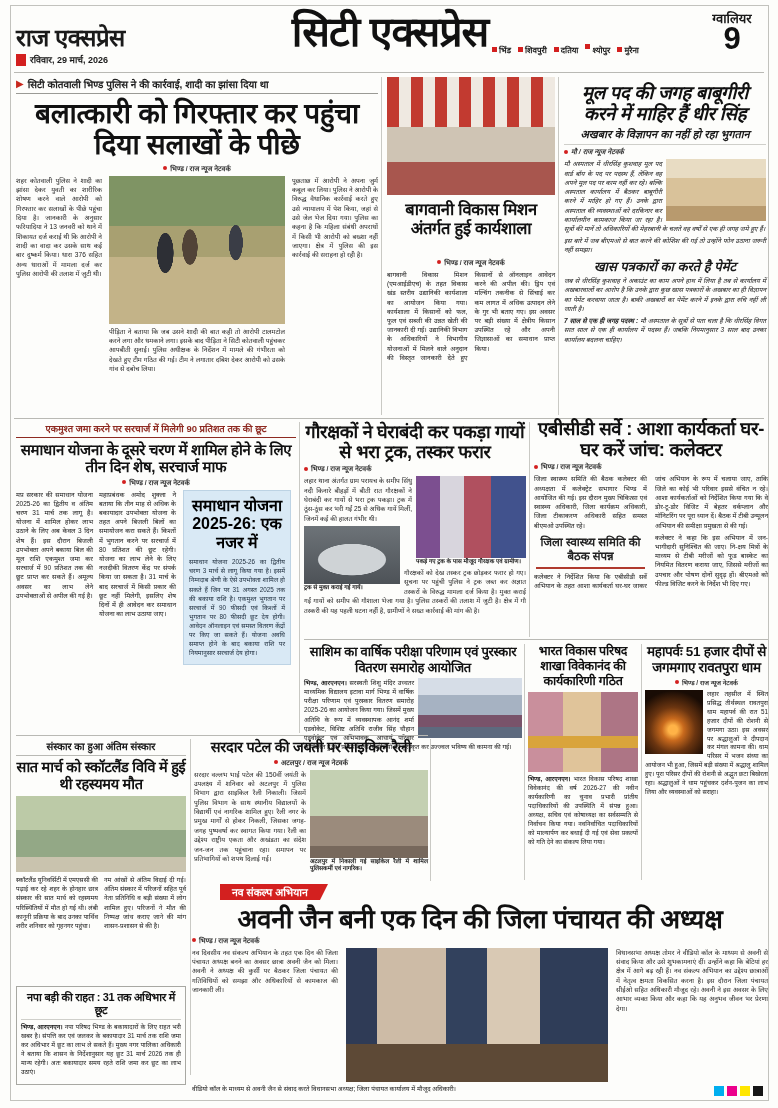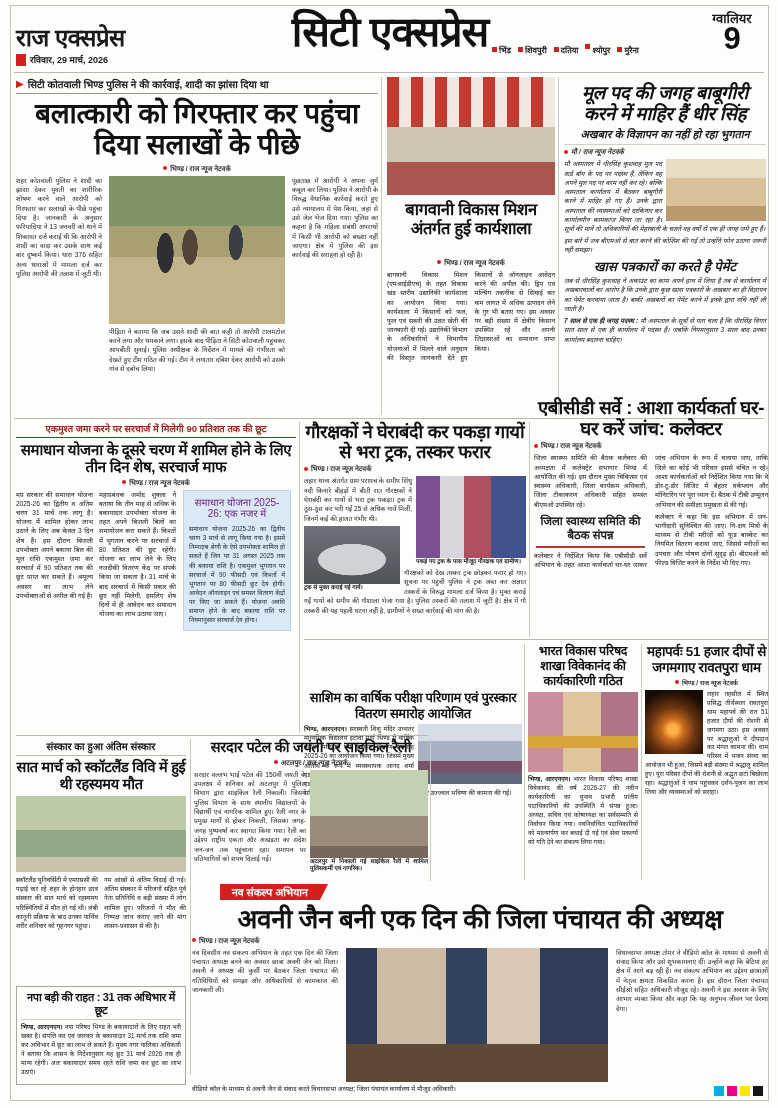--- a/index.html
+++ b/index.html
@@ -36,21 +36,21 @@
   .ph-funeral{background:linear-gradient(#bccaa7 0 45%,#93a886 45% 80%,#c9c3ae 80%);}
   .ph-rally{background:linear-gradient(#c4d0b2 0 52%,#9b8b7c 52% 86%,#77685c 86%);}
   .ph-office{background:linear-gradient(transparent 0 72%,#5d4936 72%),
      linear-gradient(90deg,#2f3b56 0 12%,#cdbba6 12% 38%,#32415d 38% 54%,#d9c9b4 54% 74%,#2f3d58 74%);}
   .kick1{display:flex;align-items:center;gap:4px;border-bottom:1px solid #9a9a95;padding-bottom:2px;}
   .kick1 .arrow{color:#c8281e;font-size:10px;line-height:1;}
   .kick1 .ktext{font-size:10px;font-weight:700;color:#222;}
   .redkick{font-size:9.5px;font-weight:800;color:#8e2a21;border-bottom:1px solid #8e2a21;
            text-align:center;padding-bottom:2px;}
   .bluebox{background:#d9e9f5;border:1px solid #bdd3e4;padding:6px 5px;}
-  .bluebox .bt{font-size:10px;font-weight:400;text-align:center;line-height:1.18;color:#701a75;}
+  .bluebox .bt{font-size:16px;font-weight:700;text-align:center;line-height:1.18;color:#000000;}
   .bluebox .bb{font-size:6.3px;line-height:1.45;text-align:justify;margin-top:4px;color:#1c2c3c;}
   .subhd{font-size:11px;font-weight:800;text-align:center;padding:2px 0 3px;border-bottom:1px solid #cfcfca;}
   .inboxtitle{font-size:13px;font-weight:900;text-align:center;line-height:1.2;margin:4px 0 2px;}
   .minibox{font-size:11.5px;font-weight:900;text-align:center;line-height:1.25;
            border-bottom:2px solid #b03a2e;padding:2px 0 3px;margin:3px 2px;}
   .labelrow{display:flex;height:16px;width:430px;margin-left:28px;}
   .redlabel{background:#d3201f;color:#fff;font-size:10.5px;font-weight:800;line-height:16px;
             padding:0 12px;position:relative;}
   .redlabel:after{content:"";position:absolute;right:-8px;top:0;border-top:16px solid #d3201f;border-right:8px solid transparent;}
   .blackbar{flex:1;background:#161616;color:#fff;font-size:10px;font-weight:800;line-height:16px;text-align:center;margin-left:10px;}
@@ -184,37 +184,37 @@
       <p>लहार थाना अंतर्गत ग्राम परायच के समीप सिंधु नदी किनारे बीहड़ों में बीती रात गौरक्षकों ने घेराबंदी कर गायों से भरा ट्रक पकड़ा। ट्रक में ठूंस-ठूंस कर भरी गईं 25 से अधिक गायें मिलीं, जिनमें कई की हालत गंभीर थी।</p>
       <div class="fl" style="width:96px;">
         <div class="ph ph-cow" style="width:96px;height:58px;"></div>
         <div class="cap">ट्रक से मुक्त कराई गईं गायें।</div>
       </div>
       <p>गौरक्षकों को देख तस्कर ट्रक छोड़कर फरार हो गए। सूचना पर पहुंची पुलिस ने ट्रक जब्त कर अज्ञात तस्करों के विरुद्ध मामला दर्ज किया है। मुक्त कराई गईं गायों को समीप की गौशाला भेजा गया है। पुलिस तस्करों की तलाश में जुटी है। क्षेत्र में गौ तस्करी की यह पहली घटना नहीं है, ग्रामीणों ने सख्त कार्रवाई की मांग की है।</p>
     </div>
   </div>
   <div class="vline" style="left:529px;top:422px;height:215px;"></div>
 
-  <div class="abs" style="left:534px;top:398px;width:234px;">
+  <div class="abs" style="left:534px;top:419px;width:234px;">
     <div class="hl center" style="font-size:18.5px;line-height:1.12;">एबीसीडी सर्वे : आशा कार्यकर्ता घर-घर करें जांच: कलेक्टर</div>
     <div class="by">
         <span class="dot"></span>
         <span>भिण्ड / राज न्यूज नेटवर्क</span>
       </div>
     <div class="bd" style="column-count:2;column-gap:8px;font-size:6.5px;">
       <p>जिला स्वास्थ्य समिति की बैठक कलेक्टर की अध्यक्षता में कलेक्ट्रेट सभागार भिण्ड में आयोजित की गई। इस दौरान मुख्य चिकित्सा एवं स्वास्थ्य अधिकारी, जिला कार्यक्रम अधिकारी, जिला टीकाकरण अधिकारी सहित समस्त बीएमओ उपस्थित रहे।</p>
       <div class="minibox">जिला स्वास्थ्य समिति की बैठक संपन्न</div>
       <p>कलेक्टर ने निर्देशित किया कि एबीसीडी सर्वे अभियान के तहत आशा कार्यकर्ता घर-घर जाकर जांच अभियान के रूप में चलाया जाए, ताकि जिले का कोई भी परिवार इससे वंचित न रहे। आशा कार्यकर्ताओं को निर्देशित किया गया कि वे डोर-टू-डोर विजिट में बेहतर वर्कप्लान और मॉनिटरिंग पर पूरा ध्यान दें। बैठक में टीबी उन्मूलन अभियान की समीक्षा प्रमुखता से की गई।</p>
       <p>कलेक्टर ने कहा कि इस अभियान में जन-भागीदारी सुनिश्चित की जाए। नि-क्षय मित्रों के माध्यम से टीबी मरीजों को फूड बास्केट का नियमित वितरण कराया जाए, जिससे मरीजों का उपचार और पोषण दोनों सुदृढ़ हों। बीएमओ को फील्ड विजिट करने के निर्देश भी दिए गए।</p>
     </div>
   </div>
   <div class="hline" style="left:304px;top:639px;width:464px;"></div>
 
   <div class="abs" style="left:304px;top:644px;width:218px;">
-    <div class="hl center" style="font-size:13px;line-height:1.2;margin-top:46px;">साशिम का वार्षिक परीक्षा परिणाम एवं पुरस्कार वितरण समारोह आयोजित</div>
+    <div class="hl center" style="font-size:13px;line-height:1.2;">साशिम का वार्षिक परीक्षा परिणाम एवं पुरस्कार वितरण समारोह आयोजित</div>
     <div class="bd" style="margin-top:3px;font-size:6.4px;">
       <div class="ph ph-students fr" style="width:104px;height:60px;"></div>
       <p><b>भिण्ड, आरएनएन।</b> <span>सरस्वती शिशु मंदिर उच्चतर माध्यमिक विद्यालय इटावा मार्ग भिण्ड में वार्षिक परीक्षा परिणाम एवं पुरस्कार वितरण समारोह 2025-26 का आयोजन किया गया। जिसमें मुख्य अतिथि के रूप में व्यवस्थापक आनंद शर्मा एडवोकेट, विशिष्ट अतिथि राजीव सिंह चौहान एडवोकेट एवं अभिभावक, आचार्य परिवार सम्मिलित हुआ। प्रतिभाशाली विद्यार्थियों को पुरस्कृत कर उज्ज्वल भविष्य की कामना की गई।</span></p>
     </div>
   </div>
   <div class="vline" style="left:524px;top:644px;height:236px;"></div>
 
   <div class="abs" style="left:528px;top:644px;width:110px;">
     <div class="hl center" style="font-size:12.5px;line-height:1.2;">भारत विकास परिषद शाखा विवेकानंद की कार्यकारिणी गठित</div>
     <div class="ph ph-garland" style="width:110px;height:80px;margin:3px 0;"></div>

